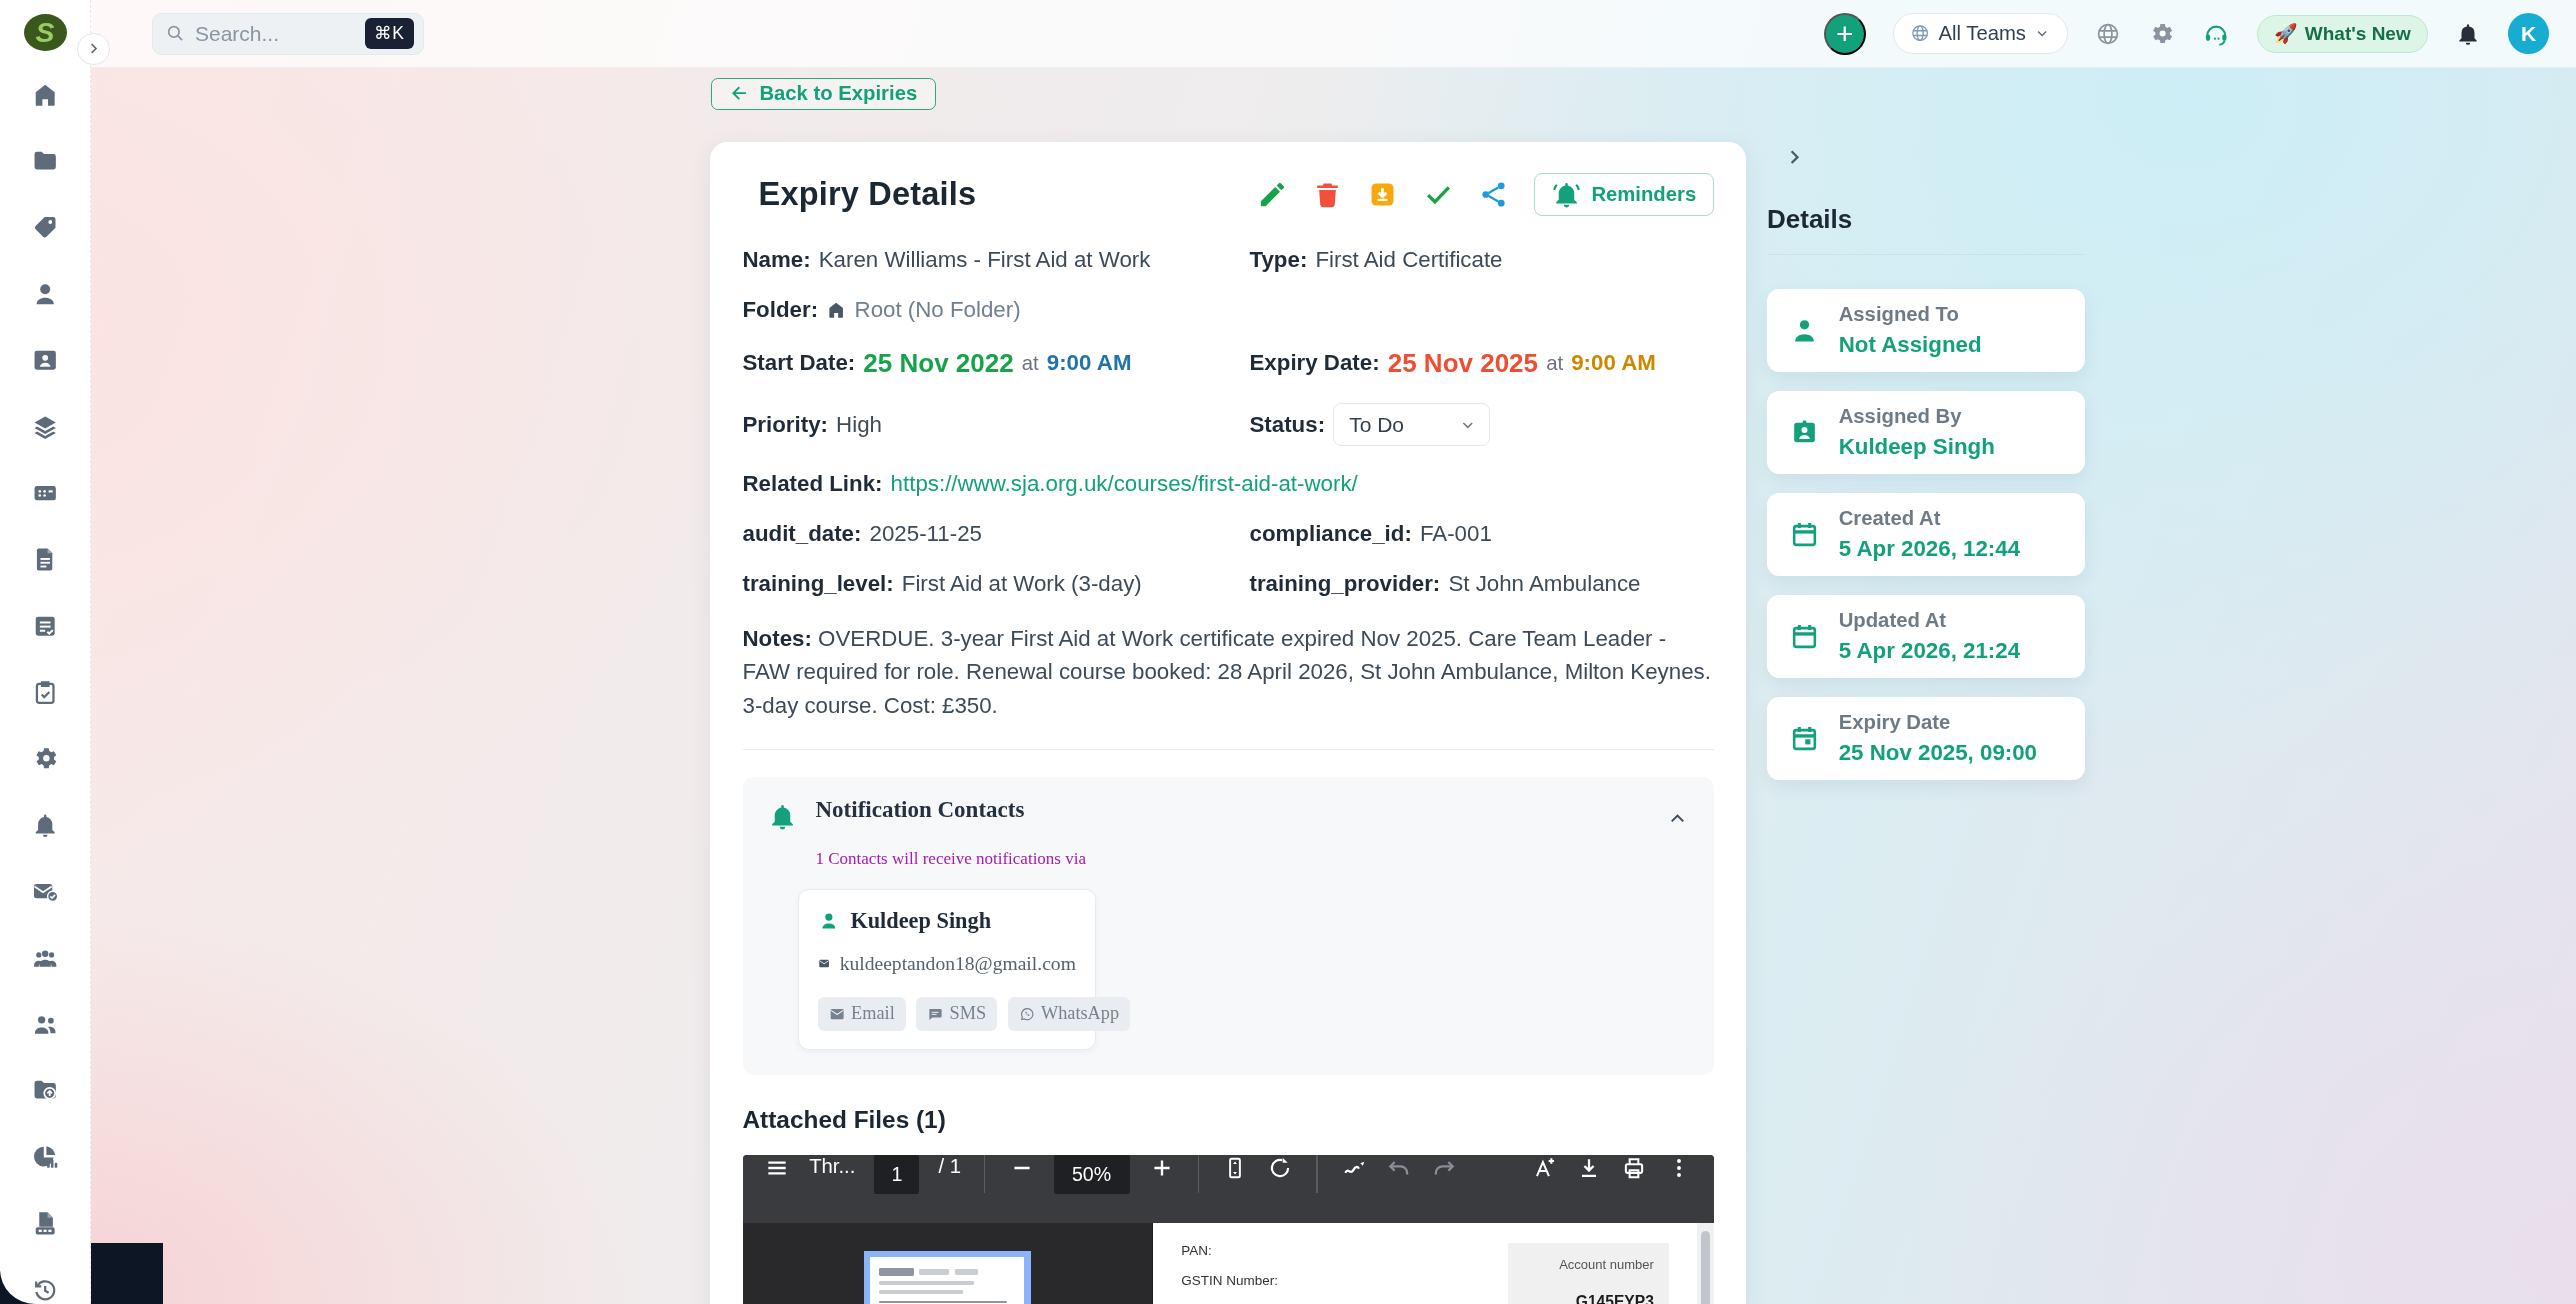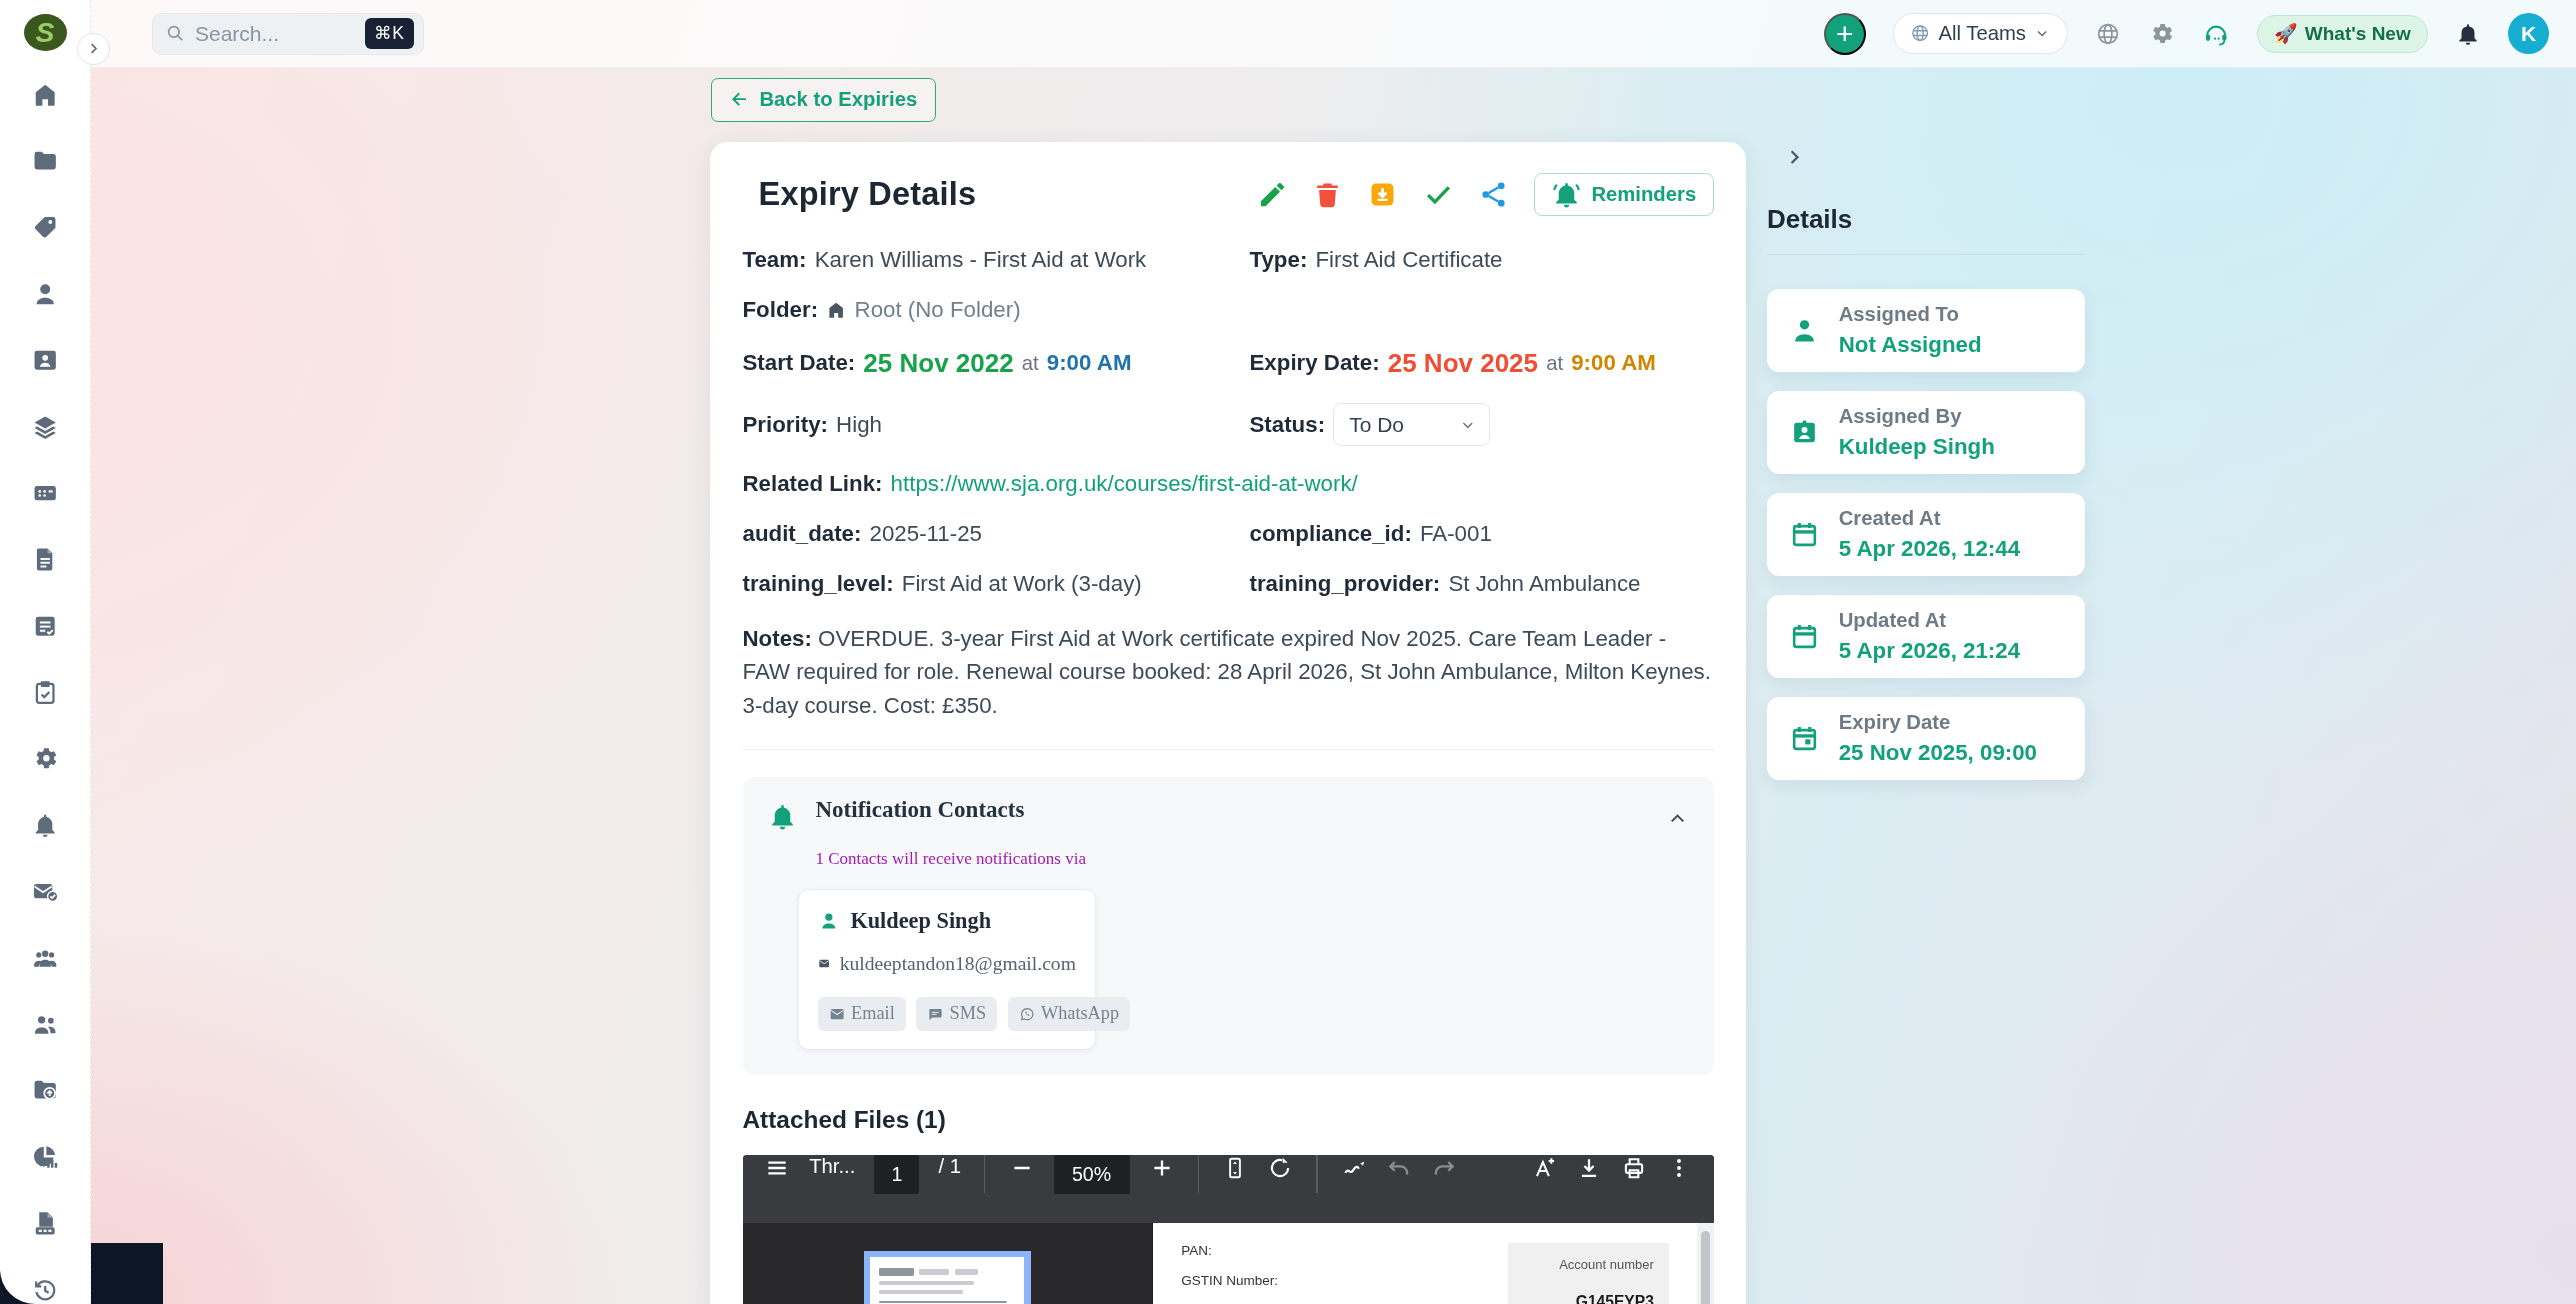--- a/index.html
+++ b/index.html
@@ -43,21 +43,21 @@
   .team-pill { height:41px; border-radius:677px; border:0.7px solid #e2e7ea; background:#fff;
     display:flex; align-items:center; gap:8.1px; padding:0 16.3px; font-size:20.3px; color:#2f3f4e; }
   .whatsnew { height:38px; border-radius:677px; background:#ddf5e6; border:0.7px solid #bde8cd; color:#156f46;
     font-size:19px; font-weight:bold; display:flex; align-items:center; gap:6.8px; padding:0 16.3px; }
   .avatar { width:41px; height:41px; border-radius:50%; background:#17add0; color:#fff; font-size:21px;
     font-weight:bold; display:grid; place-items:center; }
 
   
   .main { position:absolute; left:91px; top:68px; right:0; bottom:0; overflow:hidden; }
 
-  .back-btn { position:absolute; left:620px; top:9.5px; height:44px; padding:0 17.6px; border-radius:6.8px;
+  .back-btn { position:absolute; left:620px; top:9.5px; height:32px; padding:0 17.6px; border-radius:6.8px;
     border:1.4px solid #2aa87e; color:#12a17b; background:rgba(255,255,255,0.35); font-size:20.3px; font-weight:600;
     display:inline-flex; align-items:center; gap:9.5px; }
 
   .card { position:absolute; left:619px; top:74px; width:1036px; height:1287px; background:#fff;
     border-radius:17.6px; box-shadow:0 5.4px 23px rgba(20,45,70,0.08); padding:31px 32.5px; overflow:hidden; }
   .card-head { display:flex; align-items:center; margin-bottom:31px; }
   .card-head h1 { font-size:32.5px; font-weight:800; color:#1b2733; letter-spacing:0.2px;margin-left:16px; }
   .actions { margin-left:auto; display:flex; align-items:center; gap:24.4px; }
   .actions svg { width:31px; height:31px; }
   .reminders-btn { height:43px; border-radius:8.1px; border:1.4px solid #abdcc8; background:#fff; color:#12a17b;
@@ -335,21 +335,21 @@
               <path d="M12 22a2 2 0 0 0 2-2h-4a2 2 0 0 0 2 2Zm6-6v-5a6 6 0 0 0-5-5.9V4a1 1 0 0 0-2 0v1.1A6 6 0 0 0 6 11v5l-2 2v1h16v-1Z"></path>
               <path d="M19.5 4.5a8 8 0 0 1 2 4M4.5 4.5a8 8 0 0 0-2 4" stroke="#12a17b" stroke-width="1.7" fill="none"></path>
             </svg>
           <span>Reminders</span>
         </button>
       </div>
     </div>
 
     <div class="fgrid">
       <div class="frow">
-        <span class="flabel">Team:</span>
+        <span class="flabel">Name:</span>
         <span>Karen Williams - First Aid at Work</span>
       </div>
       <div class="frow">
         <span class="flabel">Type:</span>
         <span>First Aid Certificate</span>
       </div>
 
       <div class="frow span2">
         <span class="flabel">Folder:</span>
         <svg width="20.3" height="20.3" viewBox="0 0 24 24" fill="#4a5662">

